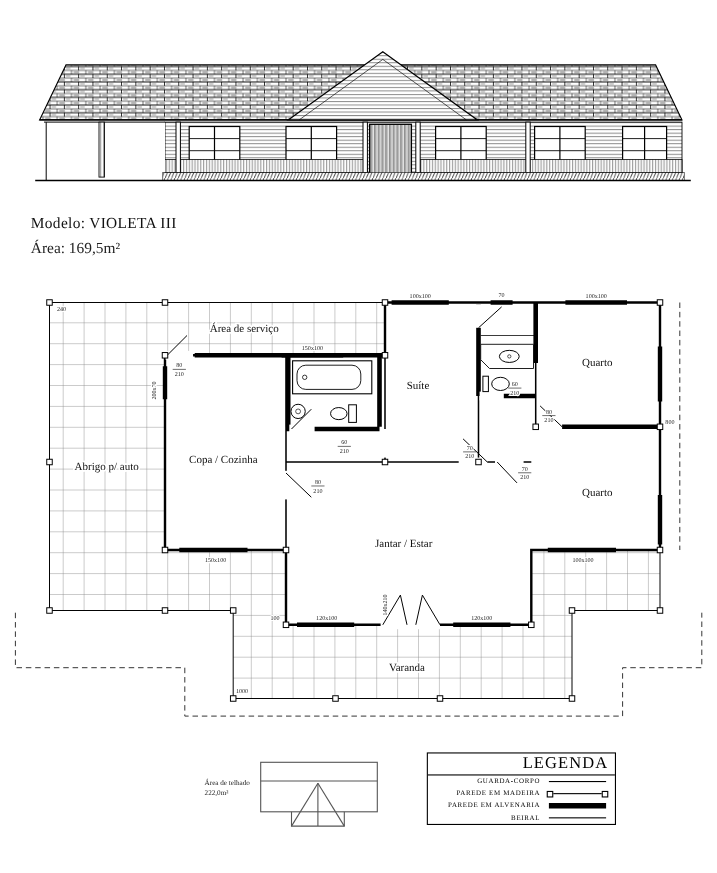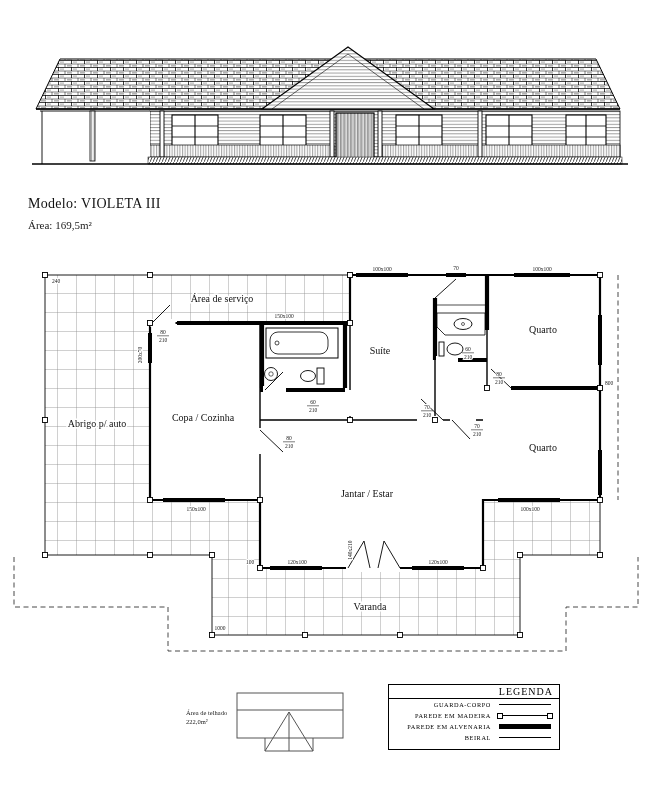--- a/index.html
+++ b/index.html
@@ -1,29 +1,29 @@
 <!DOCTYPE html>
 <html><head>
 <meta charset="utf-8">
 <style>
   html,body{margin:0;padding:0;background:#fff;}
   #page{position:relative;width:652px;height:794px;background:#fff;overflow:hidden;
         font-family:Liberation Serif, serif;color:#000;}
   .abs{position:absolute;}
   #title-block{left:28px;top:196px;}
   #model-title{font-size:14px;letter-spacing:.3px;color:#111;}
-  #area-line{font-size:11px;margin-top:7px;color:#222;}
+  #area-line{font-size:14px;margin-top:7px;color:#222;}
   svg{display:block;}
   .room-label{font-size:10px;fill:#111;text-anchor:middle;paint-order:stroke;stroke:#fff;stroke-width:3px;}
   .dim{font-size:5.5px;fill:#222;text-anchor:middle;paint-order:stroke;stroke:#fff;stroke-width:2px;}
   
   #roof-note{left:186px;top:708px;font-size:6.5px;line-height:9px;color:#222;}
   
   #legend-box{left:388px;top:684px;width:172px;height:66px;border:1.4px solid #000;background:#fff;box-sizing:border-box;}
-  #legend-title{font-size:10px;text-align:right;padding:1px 6px 1px 0;border-bottom:1px solid #000;letter-spacing:1px;}
+  #legend-title{font-size:15px;text-align:right;padding:1px 6px 1px 0;border-bottom:1px solid #000;letter-spacing:1px;}
   .legend-row{display:flex;align-items:center;height:11px;padding:0 6px 0 2px;}
   .legend-label{flex:1;text-align:right;font-size:6.3px;letter-spacing:.6px;padding-right:6px;white-space:nowrap;}
   .sym{position:relative;width:56px;height:7px;flex:0 0 56px;}
   .sym.thin-line::before{content:'';position:absolute;left:2px;right:2px;top:3px;border-top:1px solid #000;}
   .sym.wood-wall::before{content:'';position:absolute;left:2px;right:2px;top:2.5px;border-top:1.6px solid #000;}
   .sym .sq{position:absolute;width:4px;height:4px;border:1px solid #000;background:#fff;top:0.5px;}
   .sym .sq.left{left:0;} .sym .sq.right{right:0;}
   .sym.masonry-wall::before{content:'';position:absolute;left:2px;right:2px;top:1px;height:4.5px;background:#000;}
 </style>
 </head>

